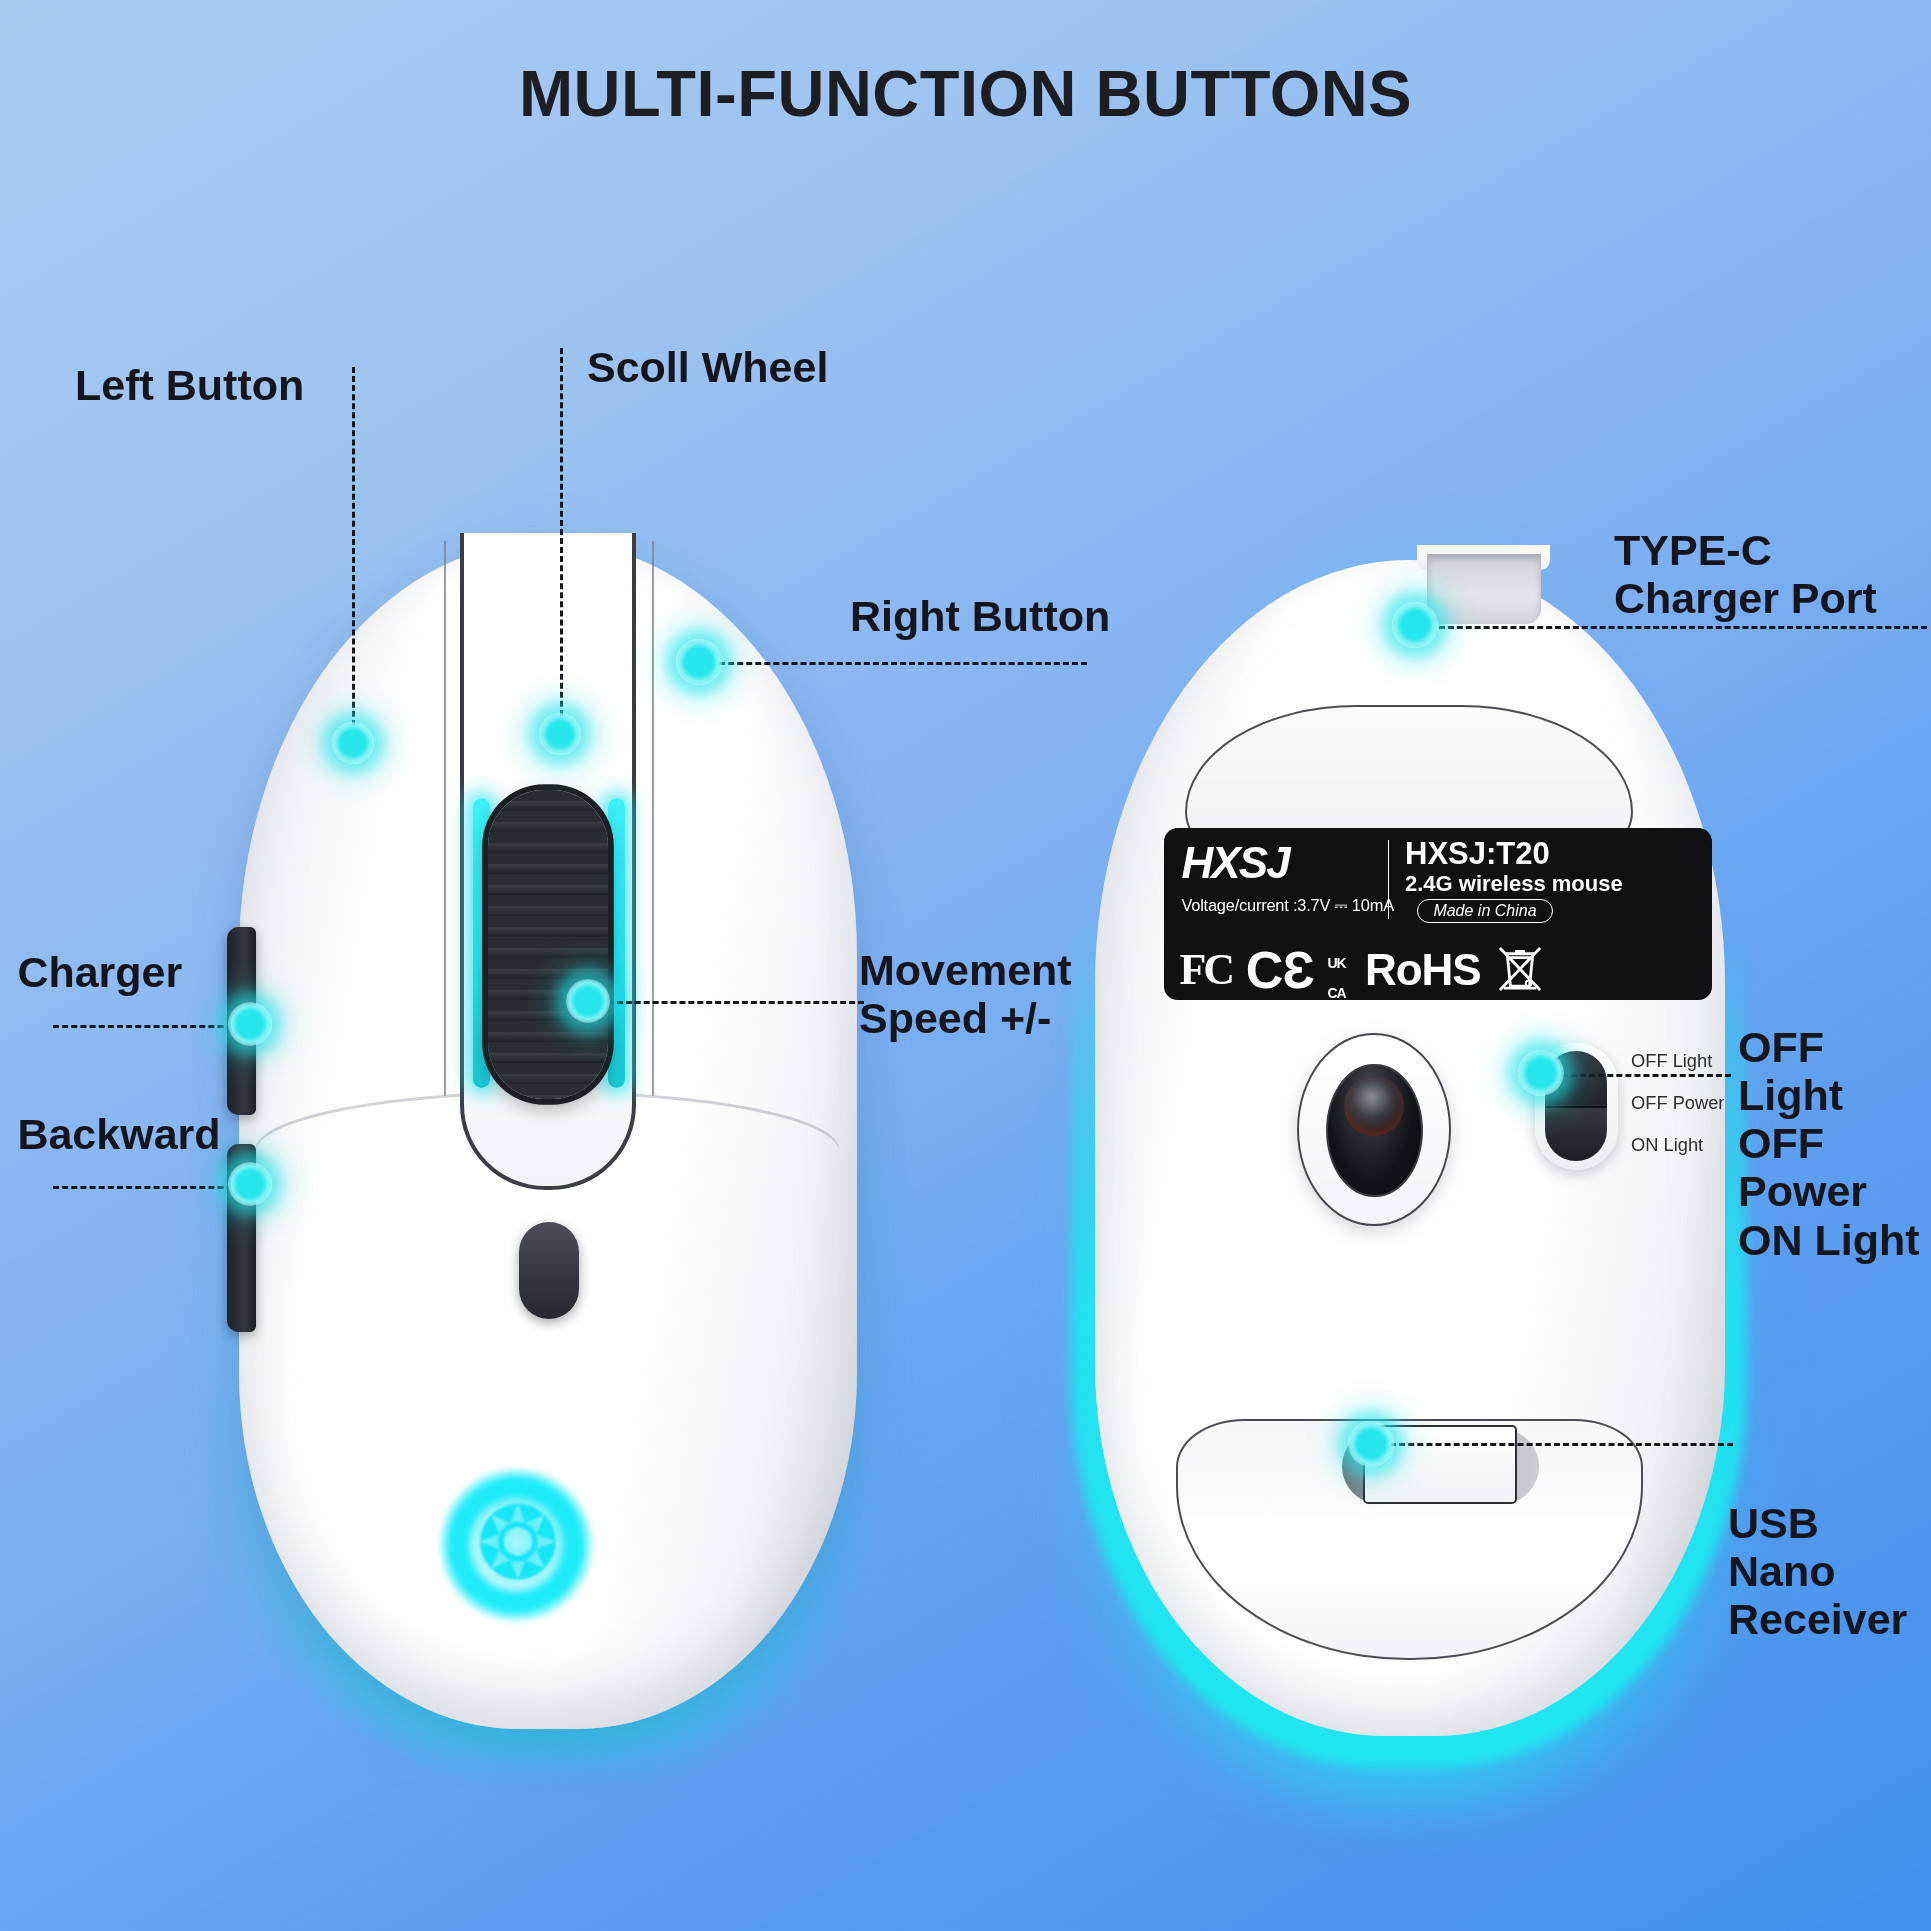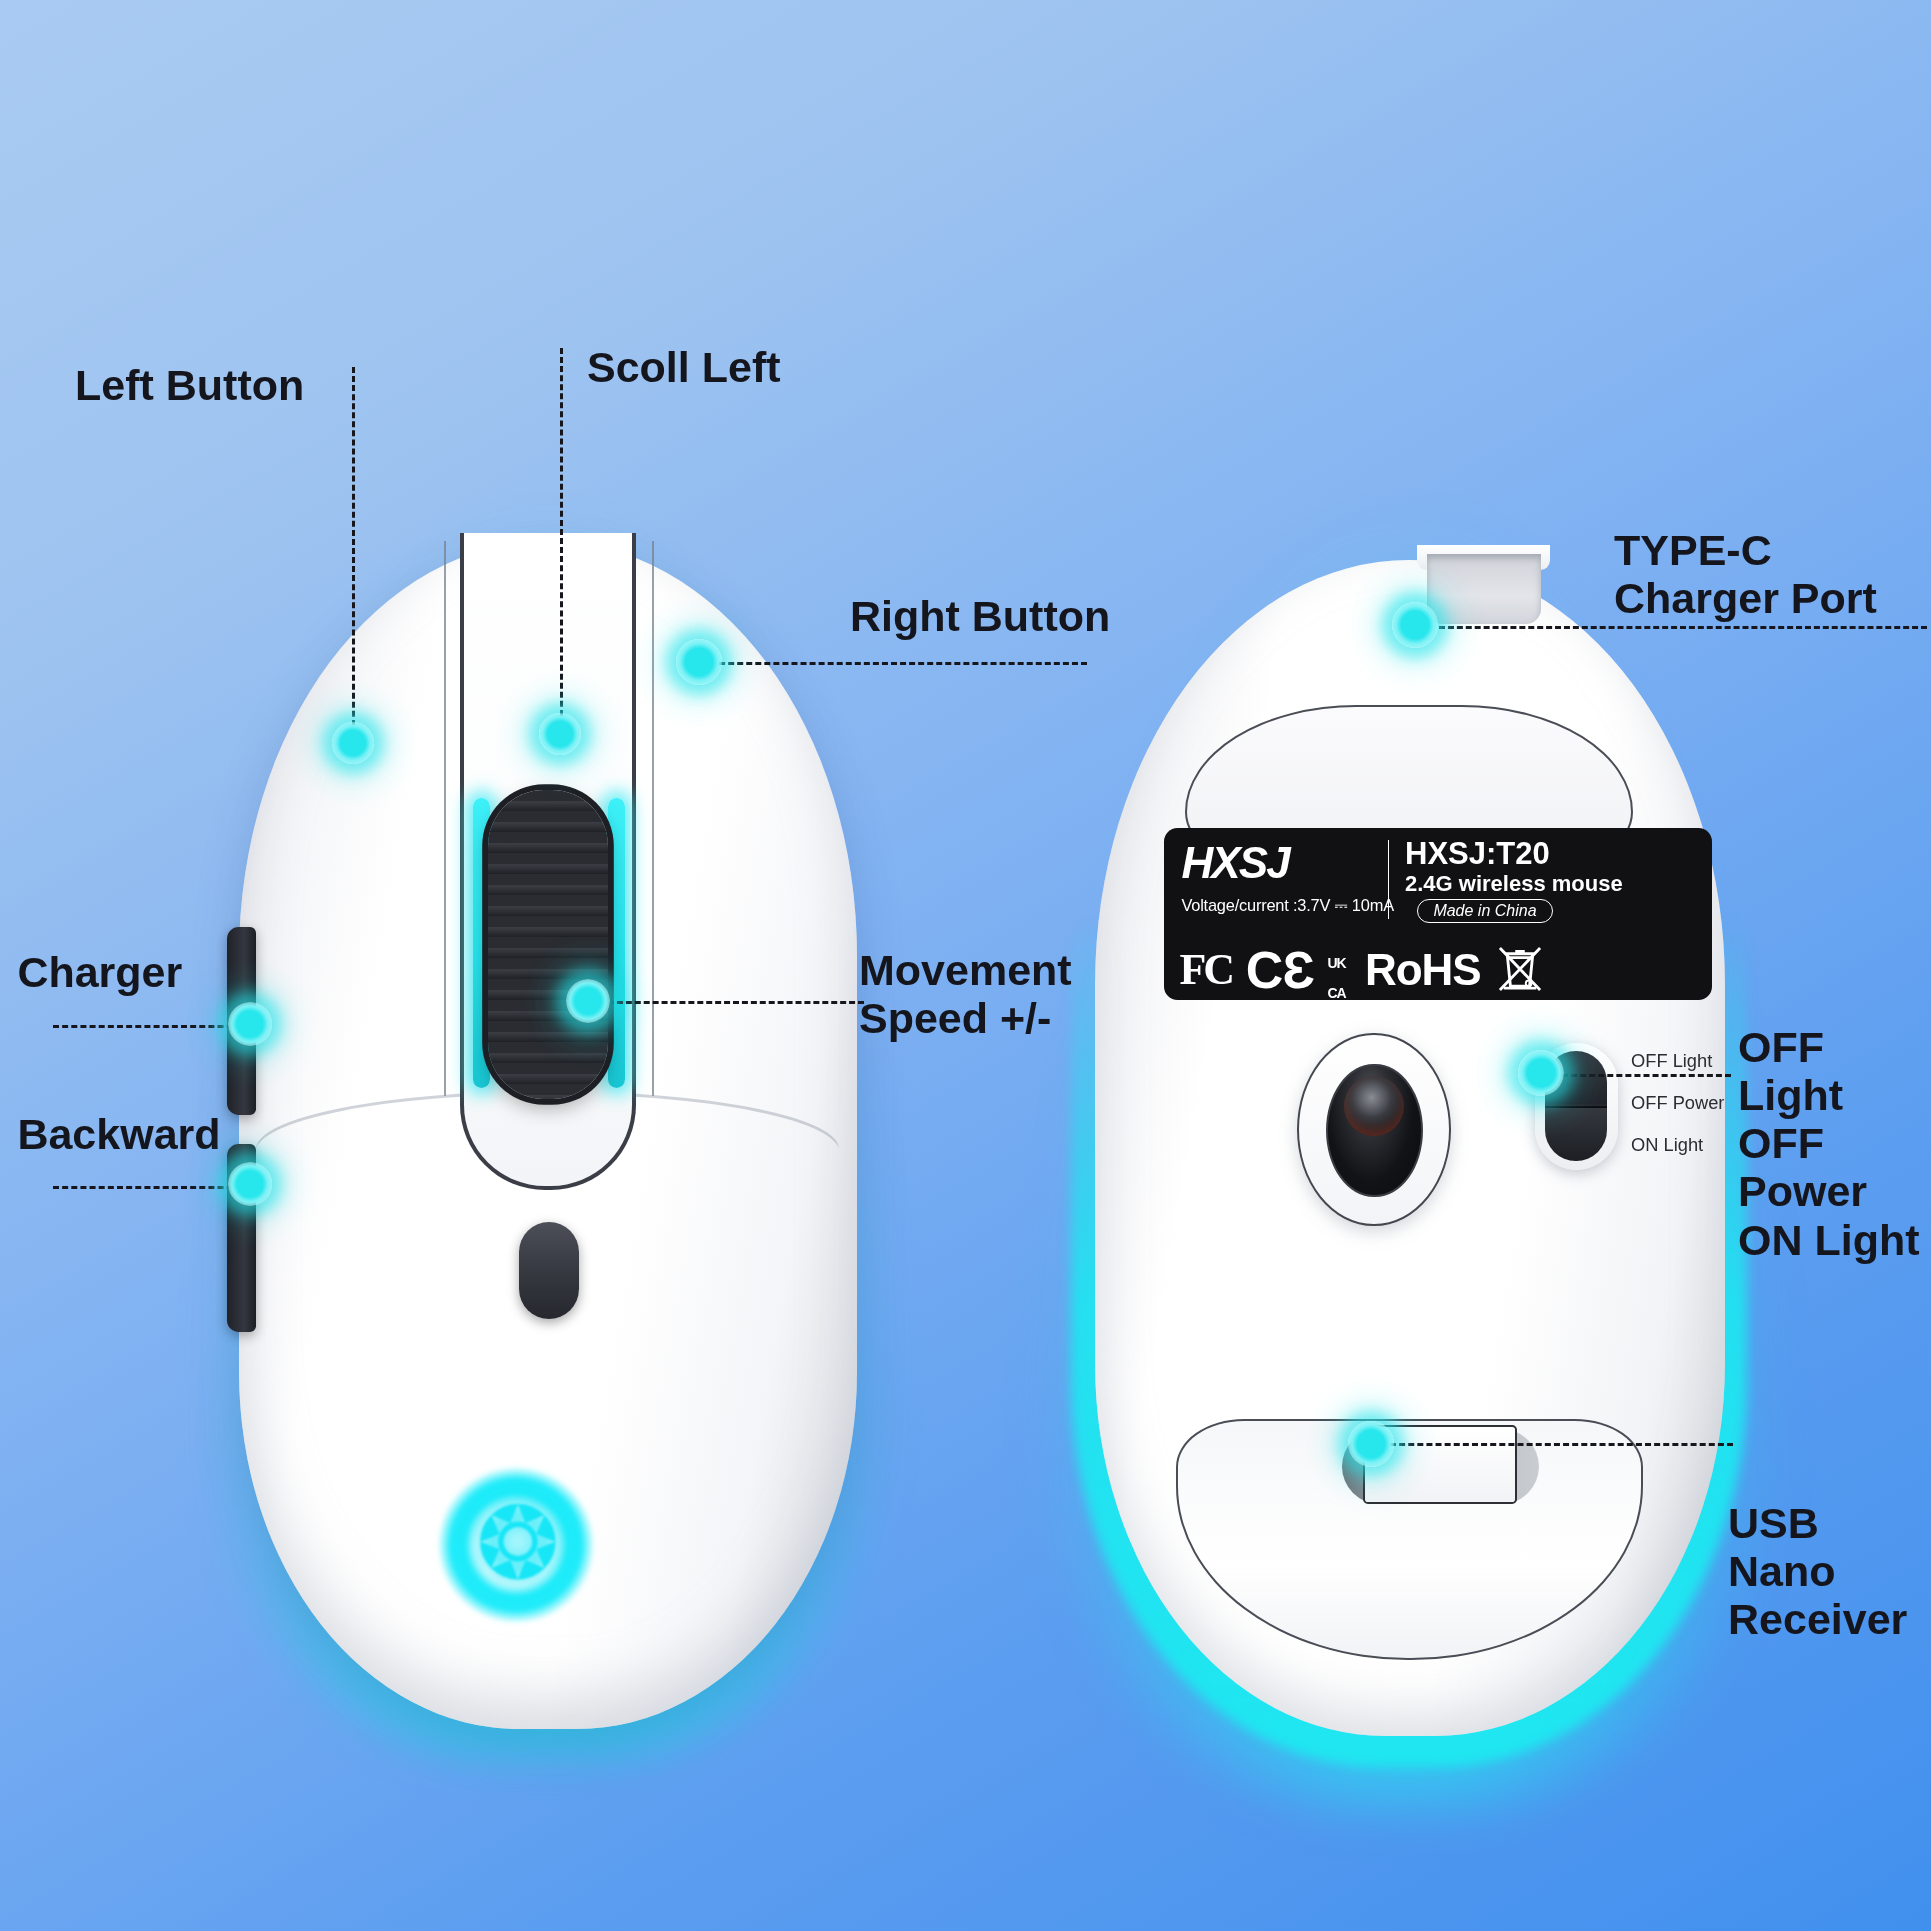--- a/index.html
+++ b/index.html
@@ -410,20 +410,21 @@
     border-radius: 4.8px;
     box-sizing: border-box;
     background: linear-gradient(180deg,#ffffff 0%,#f2f3f6 100%);
   }
 </style>
 </head>
 <body>
 
 <div id="page">
 
+  <div id="title">MULTI-FUNCTION BUTTONS</div>
 
   <div id="mouse-top">
     <div id="mt-glow"></div>
     <div id="mt-body"></div>
 
     <div class="mt-seam" style="left:205px; top:0px; height:555px;"></div>
     <div class="mt-seam" style="left:413px; top:0px; height:555px;"></div>
     <div id="mt-split2"></div>
 
     <div id="mt-channel"></div>
@@ -488,21 +489,21 @@
     <div id="mb-switch-line"></div>
     <div class="switch-label" style="left:550px; top:490px;">OFF Light</div>
     <div class="switch-label" style="left:550px; top:532px;">OFF Power</div>
     <div class="switch-label" style="left:550px; top:574px;">ON Light</div>
 
     <div id="mb-usb-recess"></div>
     <div id="mb-usb"></div>
   </div>
 
   <div class="callout" style="left:75px; top:361px;">Left Button</div>
-  <div class="callout" style="left:587px; top:343px;">Scoll Left</div>
+  <div class="callout" style="left:587px; top:343px;">Scoll Wheel</div>
   <div class="callout" style="left:850px; top:592px;">Right Button</div>
   <div class="callout" style="left:17.4px; top:948px;">Charger</div>
   <div class="callout" style="left:17.4px; top:1110px;">Backward</div>
   <div class="callout" style="left:1614px; top:526px;">TYPE-C
 Charger Port</div>
   <div class="callout" style="left:859px; top:946px;">Movement
 Speed +/-</div>
   <div class="callout" style="left:1738px; top:1023px;">OFF Light
 OFF Power
 ON Light</div>

